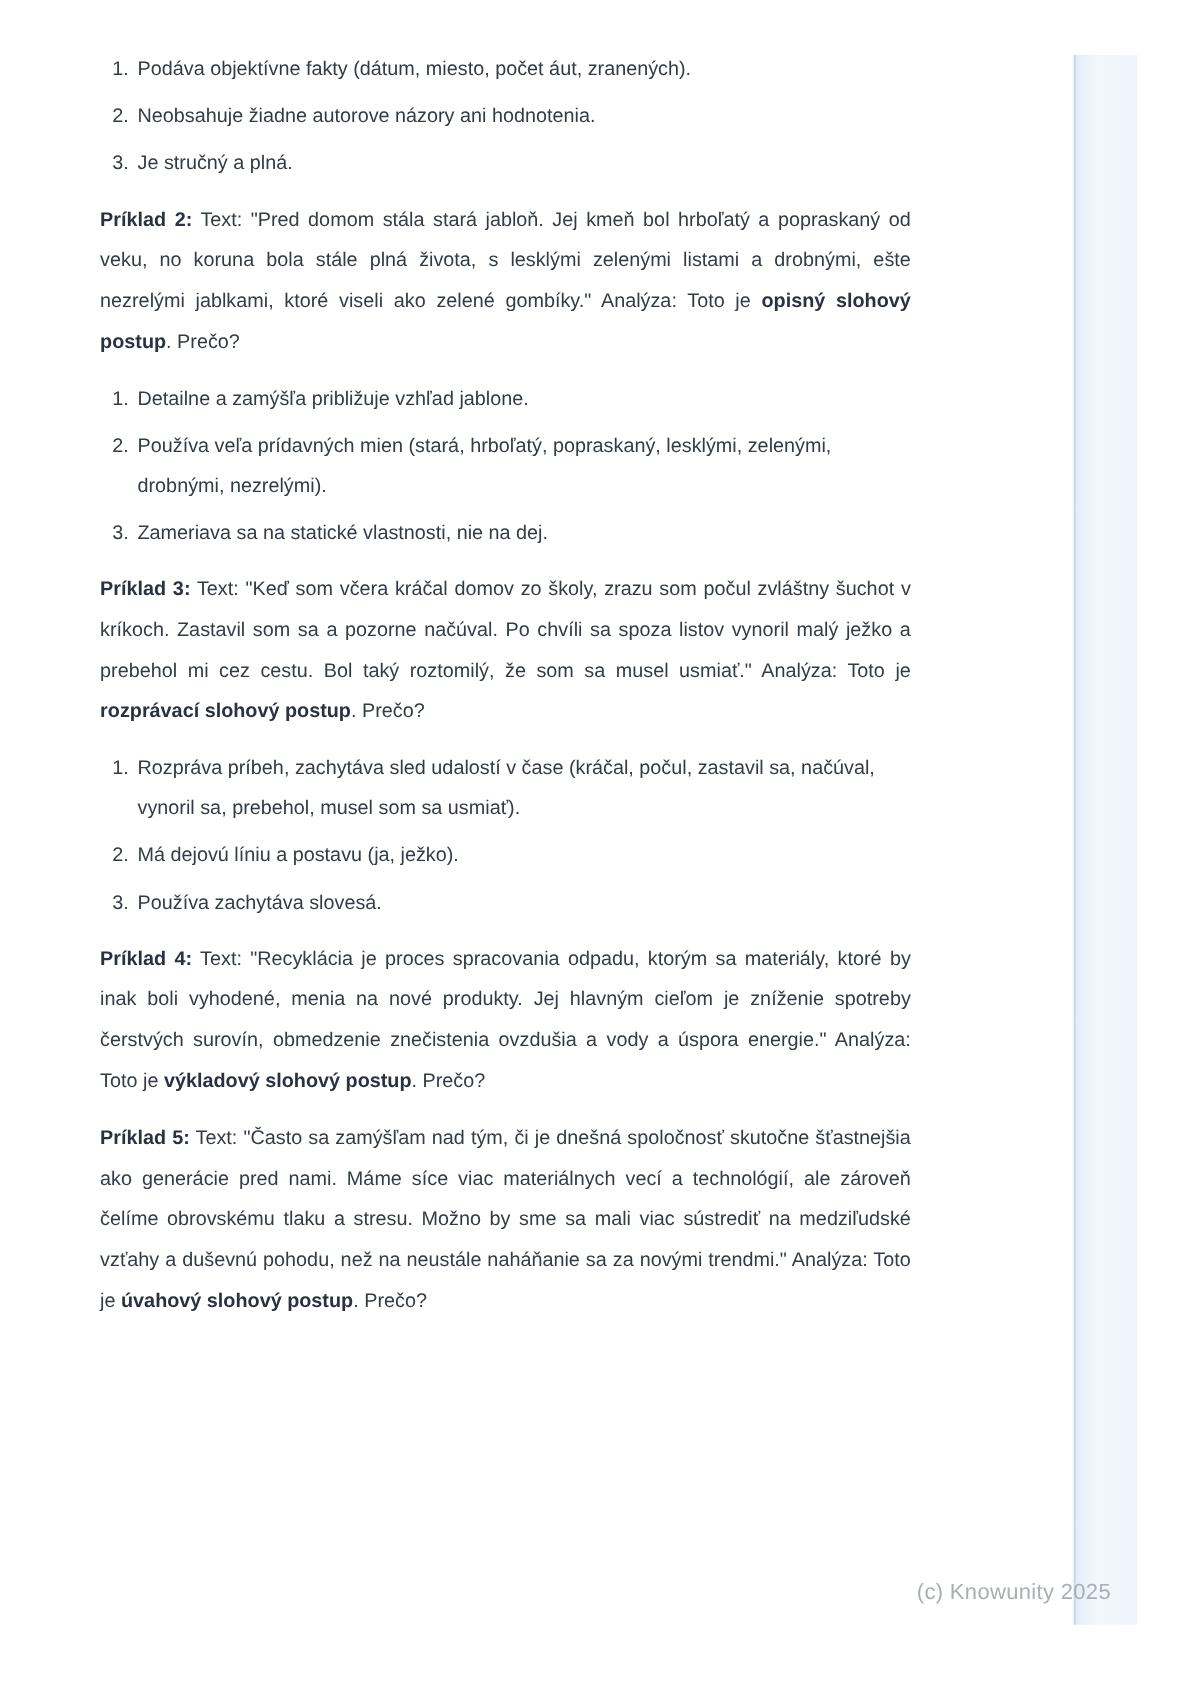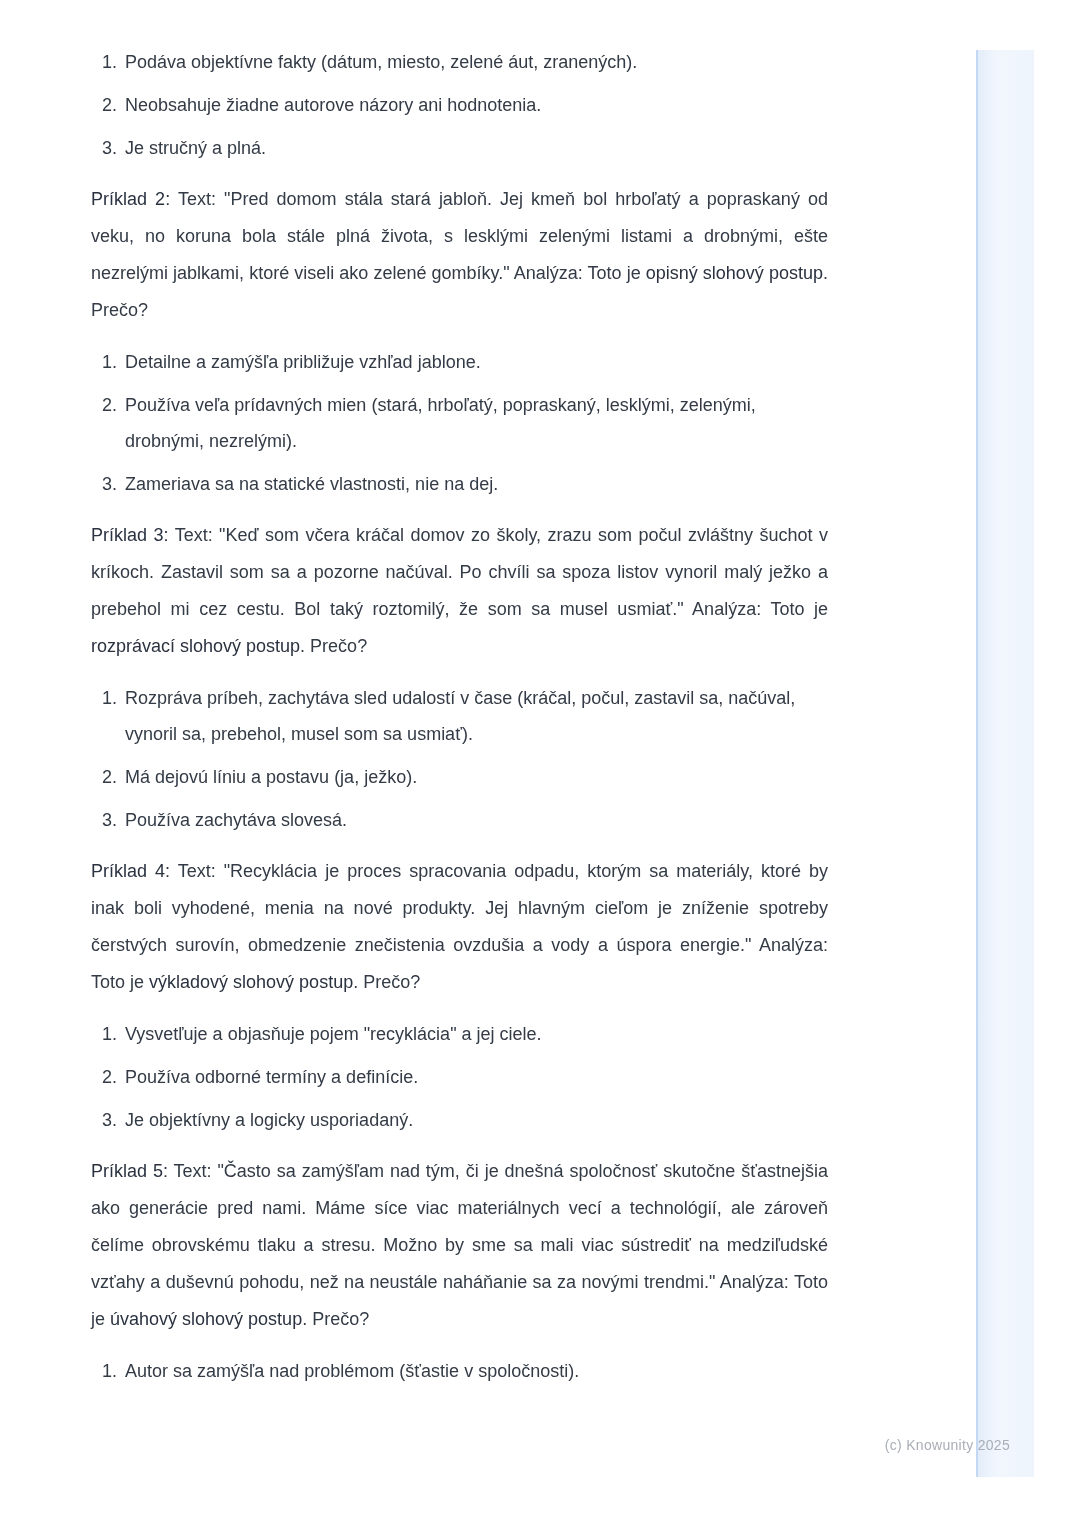--- a/index.html
+++ b/index.html
@@ -47,61 +47,53 @@
     padding-left:31px;
     font-size:18px;
     line-height:36px;
     list-style:decimal;
   }
   ol.num-list li{
     padding-left:3px;
     margin-bottom:7px;
   }
   ol.num-list li:last-child{margin-bottom:0;}
-  .bold{font-weight:400;color:var(--bold-text);}
+  .bold{font-weight:700;color:var(--bold-text);}
   .italic{}
   .watermark{
     position:absolute;
     top:1437px;
     right:70px;
-    font-size:14px;
+    font-size:20px;
     letter-spacing:0.3px;
     color:var(--watermark-text);
     z-index:2;
     white-space:nowrap;
   }
 </style>
 </head>
 <body>
 
 <div class="accent-bar"></div>
 
 <main class="content">
   <ol class="num-list">
-      <li><span>Podáva objektívne fakty (dátum, miesto, zelené áut, zranených).</span></li>
+      <li><span>Podáva objektívne fakty (dátum, miesto, počet áut, zranených).</span></li>
       <li><span>Neobsahuje žiadne autorove názory ani hodnotenia.</span></li>
       <li><span>Je stručný a plná.</span></li>
     </ol>
   <p class="para"><span class="bold">Príklad 2:</span><span> </span><span class="italic">Text:</span><span> "Pred domom stála stará jabloň. Jej kmeň bol hrboľatý a popraskaný od veku, no koruna bola stále plná života, s lesklými zelenými listami a drobnými, ešte nezrelými jablkami, ktoré viseli ako zelené gombíky." </span><span class="italic">Analýza:</span><span> Toto je </span><span class="bold">opisný slohový postup</span><span>. Prečo?</span></p>
   <ol class="num-list">
       <li><span>Detailne a zamýšľa približuje vzhľad jablone.</span></li>
       <li><span>Používa veľa prídavných mien (</span><span class="italic">stará, hrboľatý, popraskaný, lesklými, zelenými, drobnými, nezrelými</span><span>).</span></li>
       <li><span>Zameriava sa na statické vlastnosti, nie na dej.</span></li>
     </ol>
   <p class="para"><span class="bold">Príklad 3:</span><span> </span><span class="italic">Text:</span><span> "Keď som včera kráčal domov zo školy, zrazu som počul zvláštny šuchot v kríkoch. Zastavil som sa a pozorne načúval. Po chvíli sa spoza listov vynoril malý ježko a prebehol mi cez cestu. Bol taký roztomilý, že som sa musel usmiať." </span><span class="italic">Analýza:</span><span> Toto je </span><span class="bold">rozprávací slohový postup</span><span>. Prečo?</span></p>
   <ol class="num-list">
       <li><span>Rozpráva príbeh, zachytáva sled udalostí v čase (kráčal, počul, zastavil sa, načúval, vynoril sa, prebehol, musel som sa usmiať).</span></li>
       <li><span>Má dejovú líniu a postavu (ja, ježko).</span></li>
       <li><span>Používa zachytáva slovesá.</span></li>
     </ol>
   <p class="para"><span class="bold">Príklad 4:</span><span> </span><span class="italic">Text:</span><span> "Recyklácia je proces spracovania odpadu, ktorým sa materiály, ktoré by inak boli vyhodené, menia na nové produkty. Jej hlavným cieľom je zníženie spotreby čerstvých surovín, obmedzenie znečistenia ovzdušia a vody a úspora energie." </span><span class="italic">Analýza:</span><span> Toto je </span><span class="bold">výkladový slohový postup</span><span>. Prečo?</span></p>
-  <ol class="num-list">
-      <li><span>Vysvetľuje a objasňuje pojem "recyklácia" a jej ciele.</span></li>
-      <li><span>Používa odborné termíny a definície.</span></li>
-      <li><span>Je objektívny a logicky usporiadaný.</span></li>
-    </ol>
   <p class="para"><span class="bold">Príklad 5:</span><span> </span><span class="italic">Text:</span><span> "Často sa zamýšľam nad tým, či je dnešná spoločnosť skutočne šťastnejšia ako generácie pred nami. Máme síce viac materiálnych vecí a technológií, ale zároveň čelíme obrovskému tlaku a stresu. Možno by sme sa mali viac sústrediť na medziľudské vzťahy a duševnú pohodu, než na neustále naháňanie sa za novými trendmi." </span><span class="italic">Analýza:</span><span> Toto je </span><span class="bold">úvahový slohový postup</span><span>. Prečo?</span></p>
-  <ol class="num-list">
-      <li><span>Autor sa zamýšľa nad problémom (šťastie v spoločnosti).</span></li>
-    </ol>
 </main>
 
 <div class="watermark">(c) Knowunity 2025</div>
 
 </body></html>

